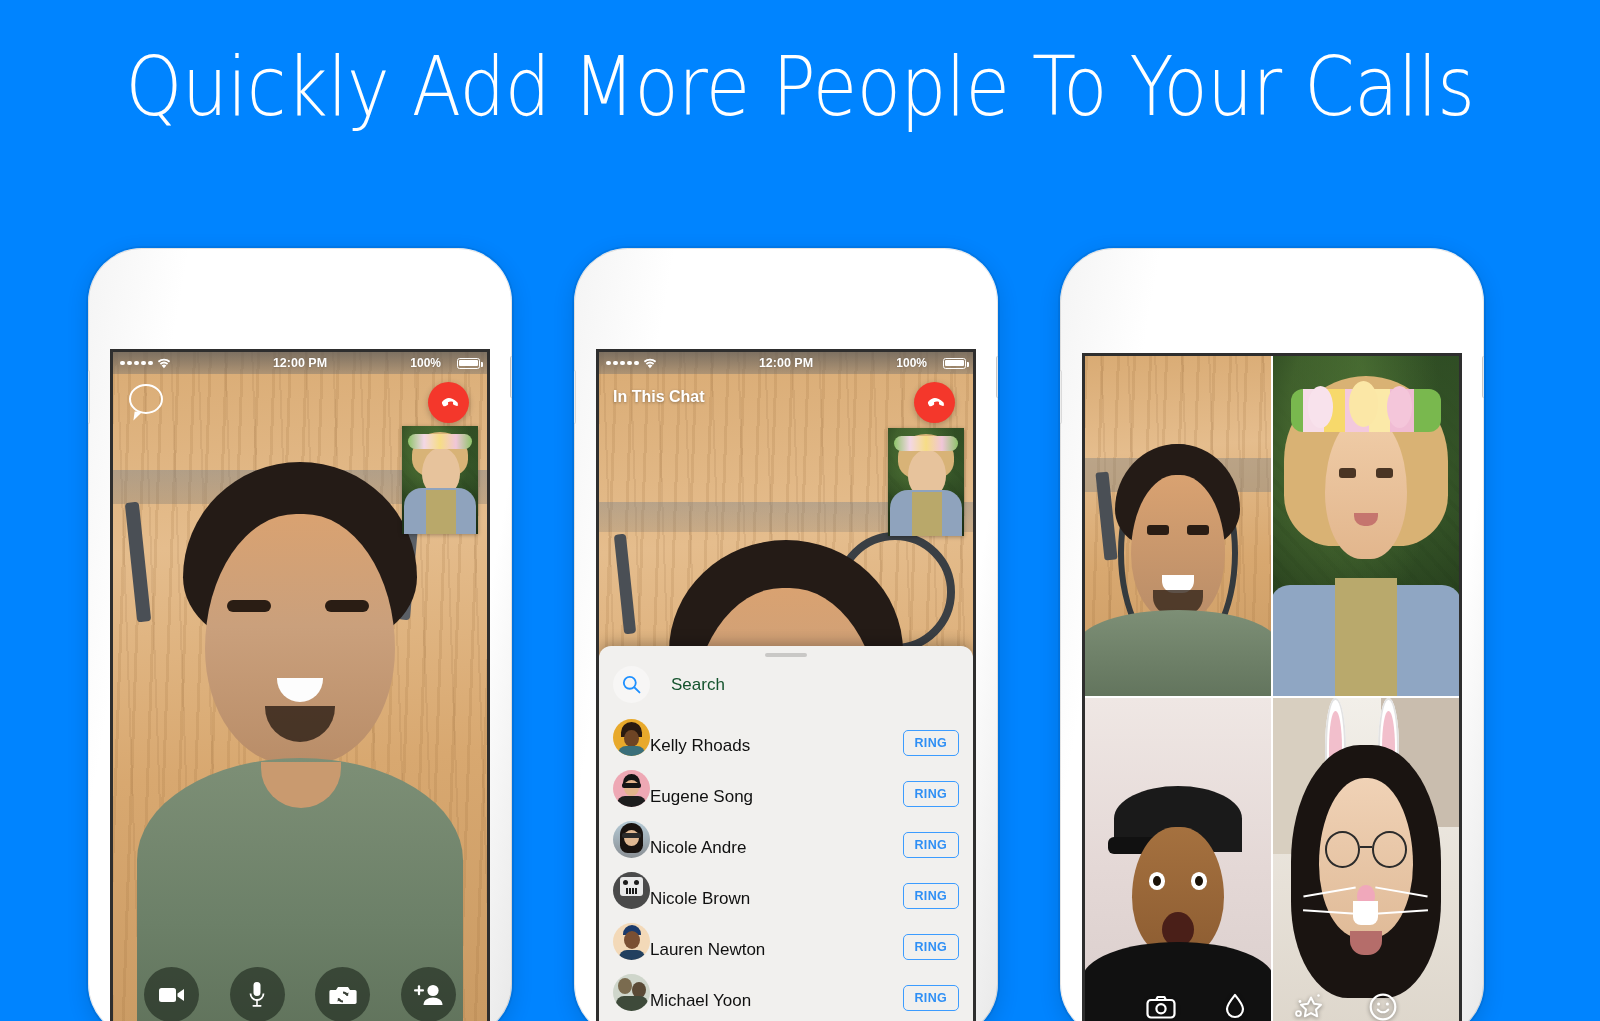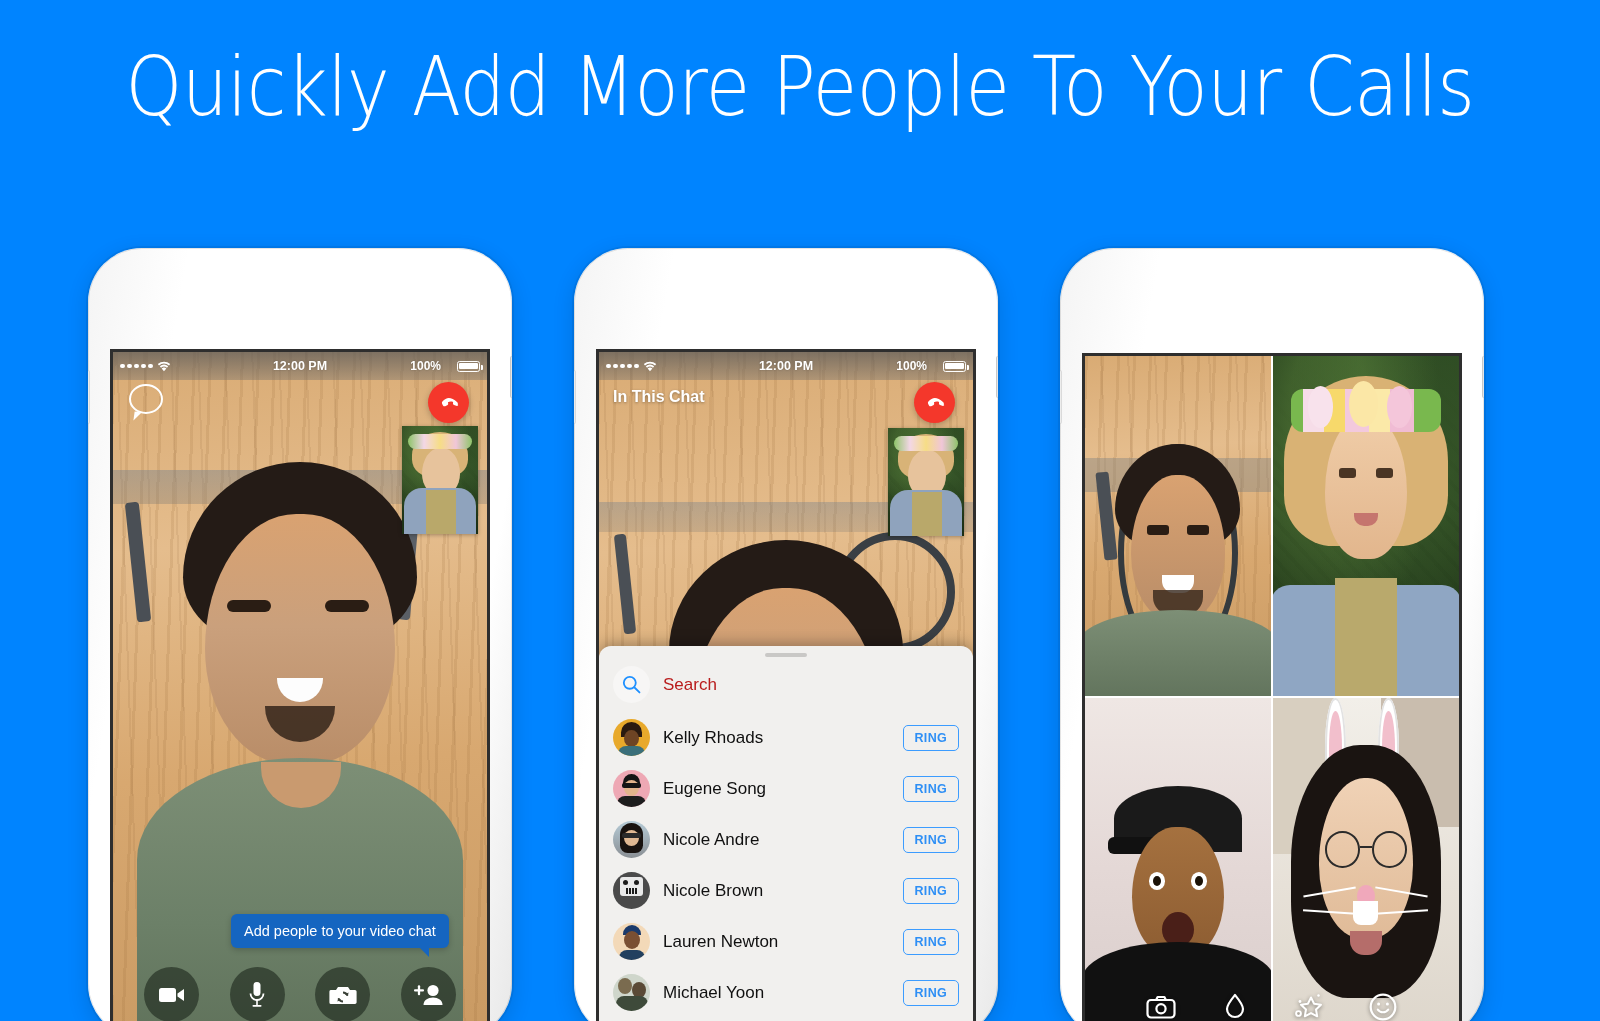--- a/index.html
+++ b/index.html
@@ -60,21 +60,21 @@
   
   .screen{
     position:absolute;
     overflow:hidden;
     background:#000;
     box-shadow:0 0 0 3px #2e2e2e;
   }
 
   
   .statusbar{
-    position:absolute; top:0; left:0; right:0; height:28px;
+    position:absolute; top:0; left:0; right:0; height:22px;
     display:flex; align-items:center;
     color:#fff; font-size:12px; font-weight:bold;
     background:linear-gradient(180deg,rgba(90,90,90,.72),rgba(110,110,110,.40));
     padding:0 7px;
     z-index:6;
     text-shadow:0 0 2px rgba(0,0,0,.25);
   }
   .sb-left{ display:flex; align-items:center; gap:4px; flex:1; }
   .dots{ display:flex; gap:2.5px; }
   .dots i{ width:4.5px;height:4.5px;border-radius:50%;background:#fff;display:block; }
@@ -186,23 +186,23 @@
   }
   .grabber{
     width:42px;height:4px;border-radius:2px;background:#C9C8C6;
     margin:7px auto 0;
   }
   .srow{ display:flex; align-items:center; padding:9px 14px; gap:13px; }
   .sicon{
     width:37px;height:37px;border-radius:50%;background:#F7F6F5;
     display:flex;align-items:center;justify-content:center;flex:0 0 auto;
   }
-  .stext{ font-size:17px; color:#b91c1c; }
+  .stext{ font-size:17px; color:#14532d;margin-left:8px; }
   .crow{
-    display:flex; align-items:center; padding:7px 14px; gap:13px;
+    display:flex; align-items:flex-end; padding:7px 14px; 
   }
   .cav{ width:37px;height:37px;border-radius:50%;flex:0 0 auto;overflow:hidden;position:relative; }
   .cname{ font-size:17px;color:#101010; flex:1; }
   .ring{
     border:1.5px solid #3C9CFF; color:#2E8FF5; font-size:12.5px; font-weight:bold;
     border-radius:5px; padding:5px 11px; letter-spacing:.3px; background:transparent;
     flex:0 0 auto;
   }
 
   
@@ -285,21 +285,20 @@
 
     <div class="pip" style="right:9px; top:74px; width:76px; height:108px;">
       <div class="vid-garden" style="inset:0;"></div>
       <div style="position:absolute;left:10px;top:6px;width:56px;height:46px;border-radius:50% 50% 40% 40%;background:#d8b377;"></div>
       <div style="position:absolute;left:20px;top:22px;width:38px;height:48px;border-radius:46% 46% 46% 46% / 54% 54% 46% 46%;background:#e7c39c;"></div>
       <div style="position:absolute;left:6px;top:8px;width:64px;height:15px;border-radius:8px;background:linear-gradient(90deg,#8fc46b,#f3d7e6 25%,#f6dd86 50%,#f0c6d8 75%,#8fc46b);"></div>
       <div style="position:absolute;left:2px;top:62px;width:72px;height:48px;background:#8fa3bd;border-radius:18px 18px 0 0;"></div>
       <div style="position:absolute;left:24px;top:64px;width:30px;height:46px;background:#b9a86a;"></div>
     </div>
 
-    <div class="tooltip" style="left:118px; bottom:90px;">Add people to your video chat</div>
 
     <div class="ctrl-row" style="bottom:16px;">
       <div class="ctrl">
         <svg width="28" height="20" viewBox="0 0 28 20">
           <rect x="1" y="3" width="17" height="14" rx="2.5" fill="#fff"></rect>
           <path d="M19.5 8.5 26 4v12l-6.5-4.5z" fill="#fff"></path>
         </svg>
       </div>
       <div class="ctrl">
         <svg width="18" height="28" viewBox="0 0 18 28">

